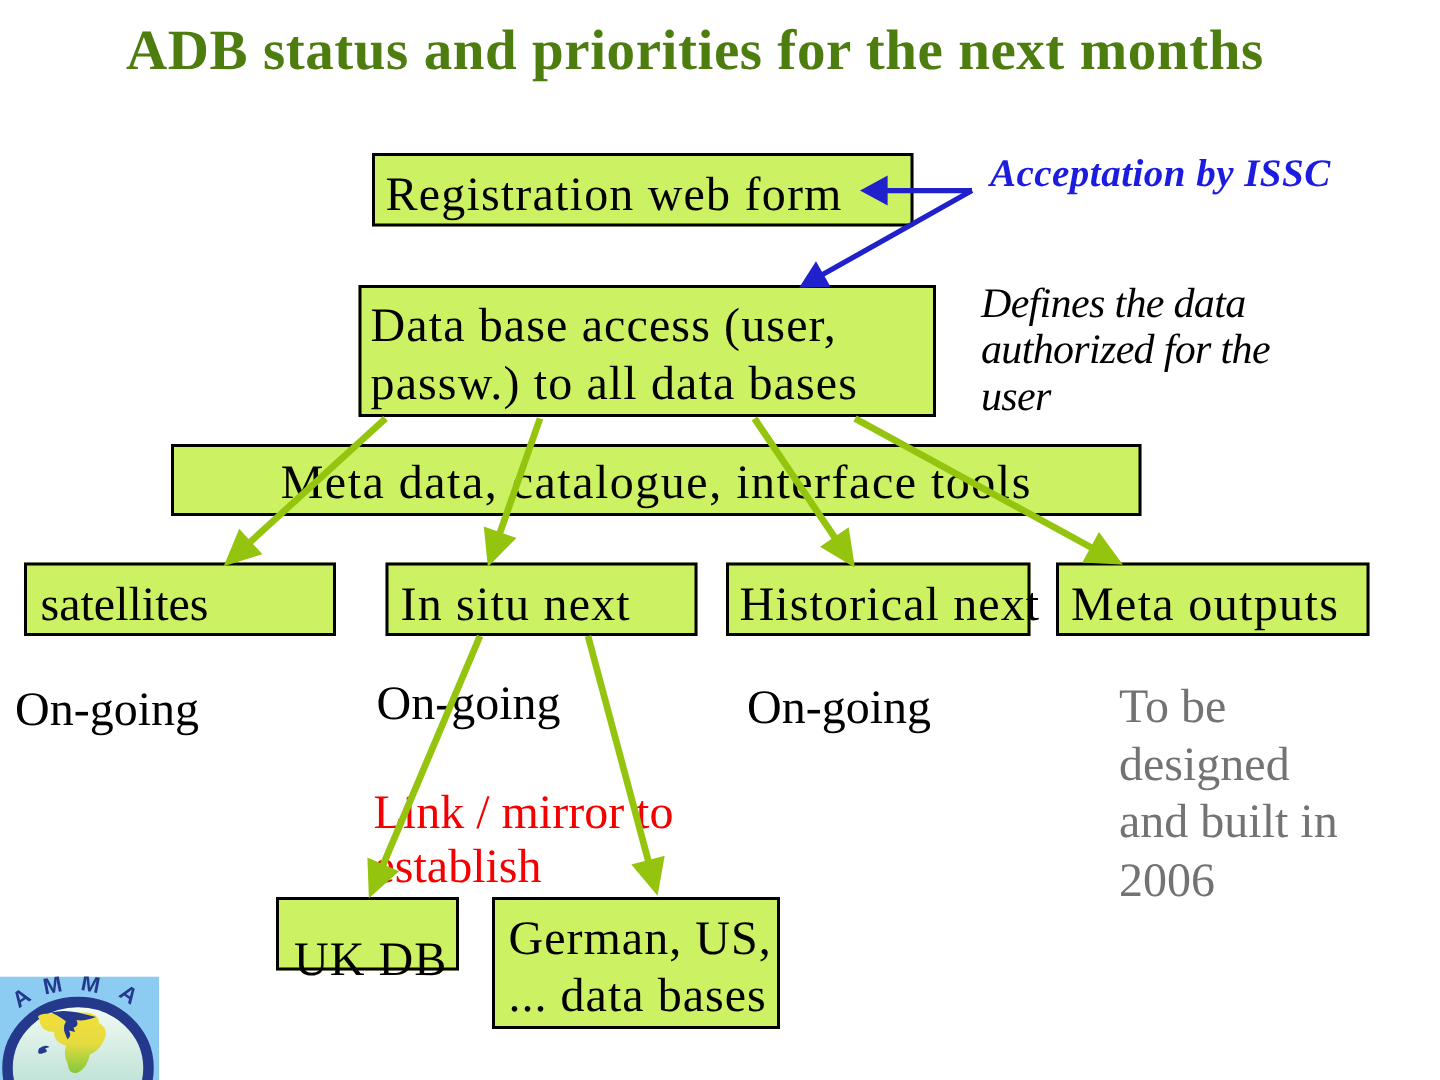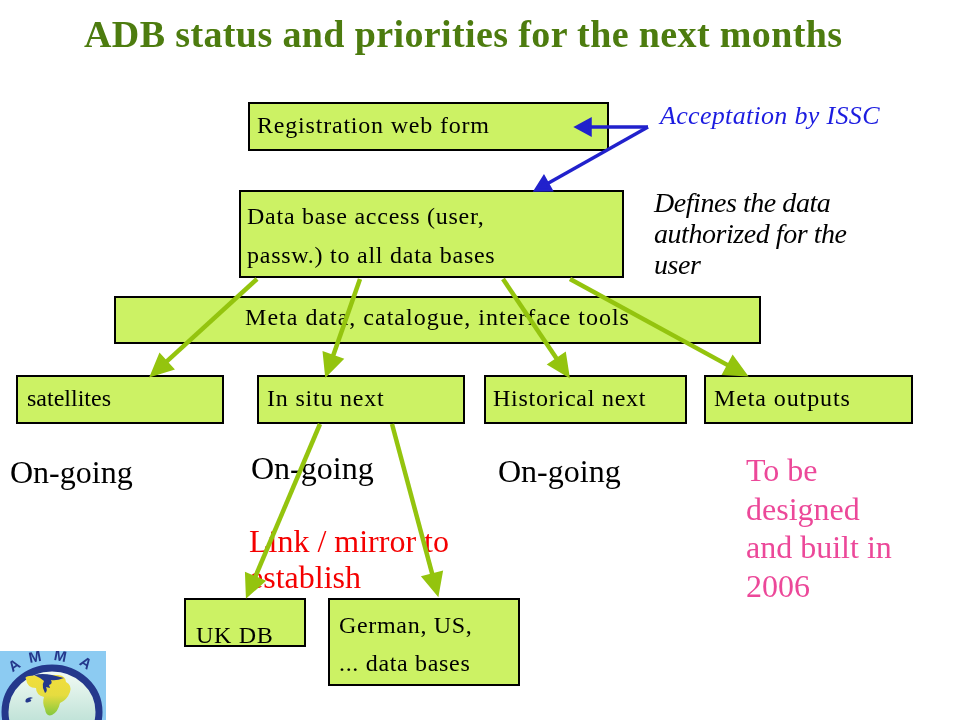--- a/index.html
+++ b/index.html
@@ -1,19 +1,19 @@
 <!DOCTYPE html>
 <html><head>
 <meta charset="utf-8">
 <style>
   html,body{margin:0;padding:0;}
   body{width:960px;height:720px;position:relative;background:#ffffff;overflow:hidden;
        font-family:"Liberation Serif", serif;}
   .box{position:absolute;background:#CCF264;border:2px solid #000000;box-sizing:border-box;}
-  .t{position:absolute;color:#000000;font-size:24px;line-height:1;white-space:pre;}
+  .t{position:absolute;color:#000000;font-size:32px;line-height:1;white-space:pre;}
   svg.ov{position:absolute;left:0;top:0;z-index:5;}
 </style>
 </head>
 <body>
 
   <div class="t" style="left:84px;top:15px;font-size:38px;font-weight:bold;color:#4d7c0f;letter-spacing:0.38px;">ADB status and priorities for the next months</div>
 
   <div class="box" style="left:248px;top:102px;width:361px;height:49px;"></div>
   <div class="box" style="left:239px;top:190px;width:385px;height:88px;"></div>
   <div class="box" style="left:114px;top:296px;width:647px;height:48px;"></div>
@@ -29,30 +29,30 @@
 passw.) to all data bases</div>
   <div class="t" style="left:114px;top:305px;width:647px;text-align:center;letter-spacing:1px;">Meta data, catalogue, interface tools</div>
   <div class="t" style="left:27px;top:386px;">satellites</div>
   <div class="t" style="left:267px;top:386px;letter-spacing:0.8px;">In situ next</div>
   <div class="t" style="left:493px;top:386px;letter-spacing:0.75px;">Historical next</div>
   <div class="t" style="left:714px;top:386px;letter-spacing:0.9px;">Meta outputs</div>
   <div class="t" style="left:196px;top:608px;letter-spacing:0.7px;margin-top:15px;">UK DB</div>
   <div class="t" style="left:339px;top:606px;line-height:38px;letter-spacing:0.68px;">German, US,
 ... data bases</div>
 
-  <div class="t" style="left:660px;top:103px;font-size:26px;font-weight:normal;font-style:italic;color:#1C1CE0;letter-spacing:0.32px;">Acceptation by ISSC</div>
+  <div class="t" style="left:660px;top:103px;font-size:26px;font-weight:bold;font-style:italic;color:#1C1CE0;letter-spacing:0.32px;">Acceptation by ISSC</div>
   <div class="t" style="left:654px;top:187px;font-size:28px;font-style:italic;line-height:31px;letter-spacing:-0.45px;">Defines the data
 authorized for the
 user</div>
   <div class="t" style="left:10px;top:456px;font-size:32px;">On-going</div>
   <div class="t" style="left:251px;top:452px;font-size:32px;">On-going</div>
   <div class="t" style="left:498px;top:455px;font-size:32px;">On-going</div>
   <div class="t" style="left:249px;top:511px;font-size:32px;color:#F40000;line-height:36px;margin-top:12px;">Link / mirror to
 establish</div>
-  <div class="t" style="left:746px;top:451px;font-size:32px;color:#ec4899;line-height:38.6px;">To be
+  <div class="t" style="left:746px;top:451px;font-size:32px;color:#737373;line-height:38.6px;">To be
 designed
 and built in
 2006</div>
 
   <svg class="ov" width="960" height="720" viewBox="0 0 960 720">
     <g stroke="#2121CC" stroke-width="3.5" fill="#2121CC">
       <line x1="648.0" y1="127.0" x2="584.8" y2="127.0"></line>
       <polygon points="577.0,127.0 590.0,120.0 590.0,134.0"></polygon>
       <line x1="648.0" y1="127.0" x2="542.8" y2="186.2"></line>
       <polygon points="536.0,190.0 543.9,177.5 550.8,189.7"></polygon>

